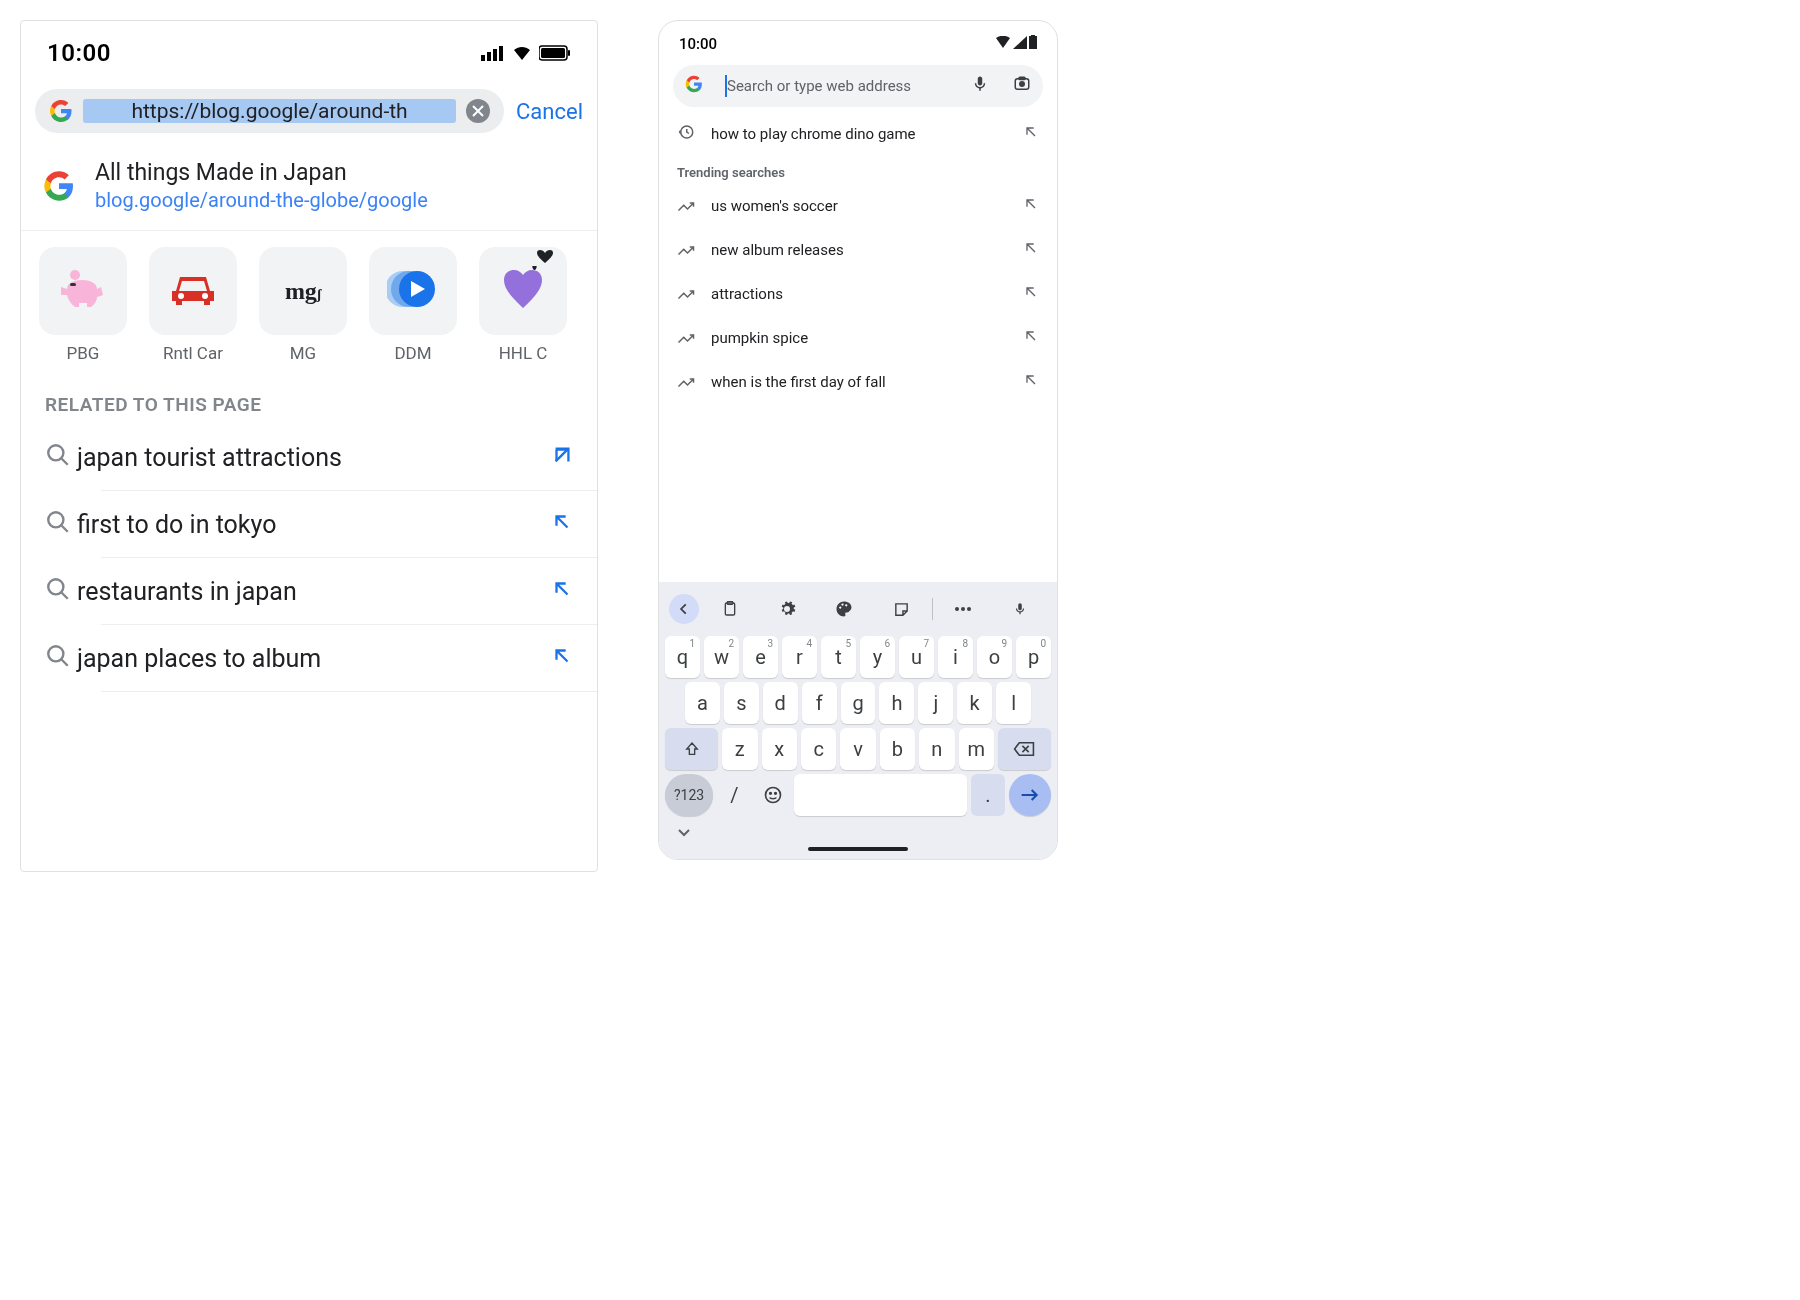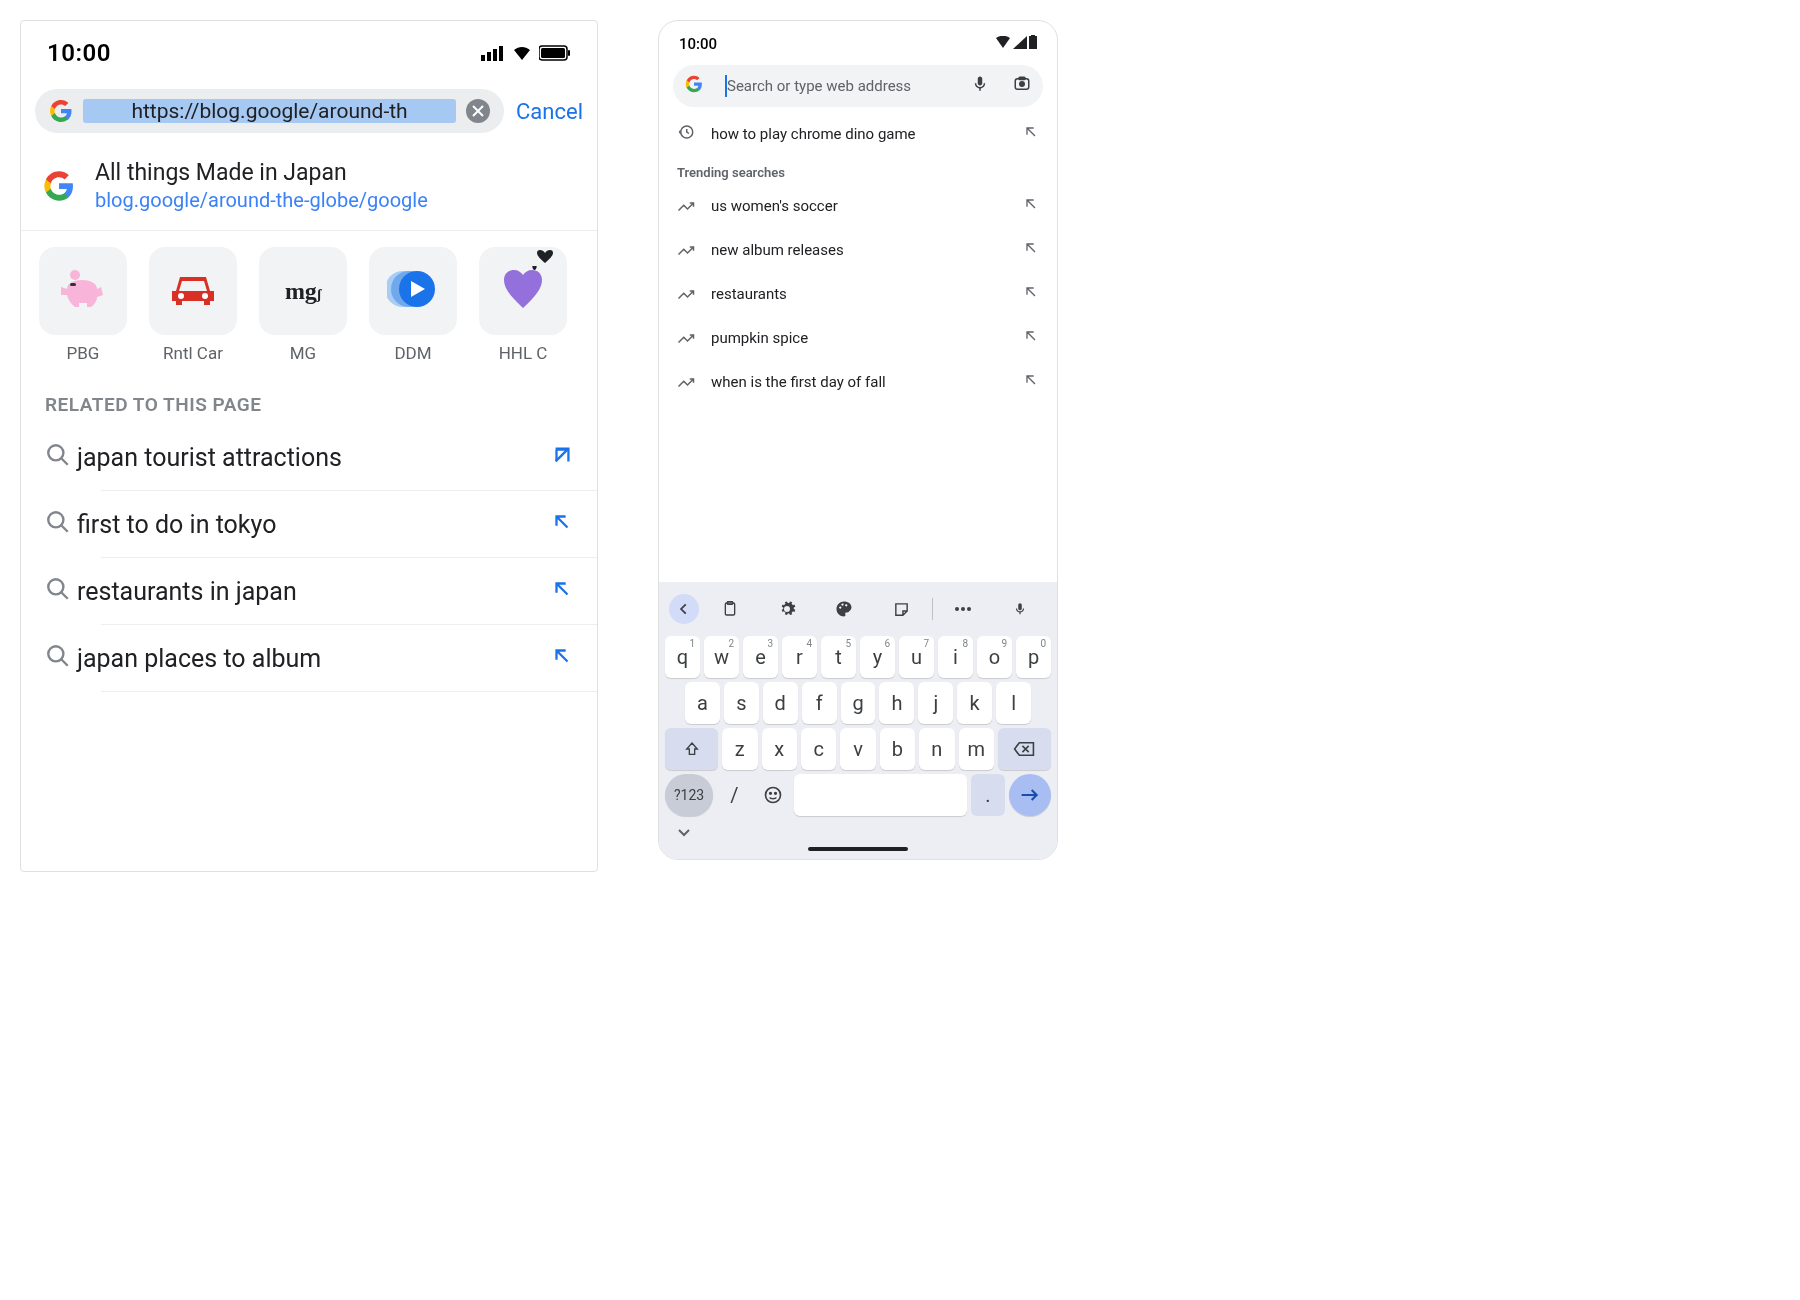--- a/index.html
+++ b/index.html
@@ -516,21 +516,21 @@
           </svg></span>
       <span class="text">new album releases</span>
       <span class="android-arrow"><svg width="16" height="16" viewBox="0 0 24 24" fill="none" stroke="#5f6368" stroke-width="2">
             <path d="M18 18 L6 6 M6 16 L6 6 L16 6"></path>
           </svg></span>
     </div>
     <div class="android-row">
       <span><svg width="18" height="12" viewBox="0 0 24 16" fill="none" stroke="#5f6368" stroke-width="2">
             <path d="M2 14 L9 7 L14 12 L22 4 M17 4 L22 4 L22 9"></path>
           </svg></span>
-      <span class="text">restaurants</span>
+      <span class="text">attractions</span>
       <span class="android-arrow"><svg width="16" height="16" viewBox="0 0 24 24" fill="none" stroke="#5f6368" stroke-width="2">
             <path d="M18 18 L6 6 M6 16 L6 6 L16 6"></path>
           </svg></span>
     </div>
     <div class="android-row">
       <span><svg width="18" height="12" viewBox="0 0 24 16" fill="none" stroke="#5f6368" stroke-width="2">
             <path d="M2 14 L9 7 L14 12 L22 4 M17 4 L22 4 L22 9"></path>
           </svg></span>
       <span class="text">pumpkin spice</span>
       <span class="android-arrow"><svg width="16" height="16" viewBox="0 0 24 24" fill="none" stroke="#5f6368" stroke-width="2">

